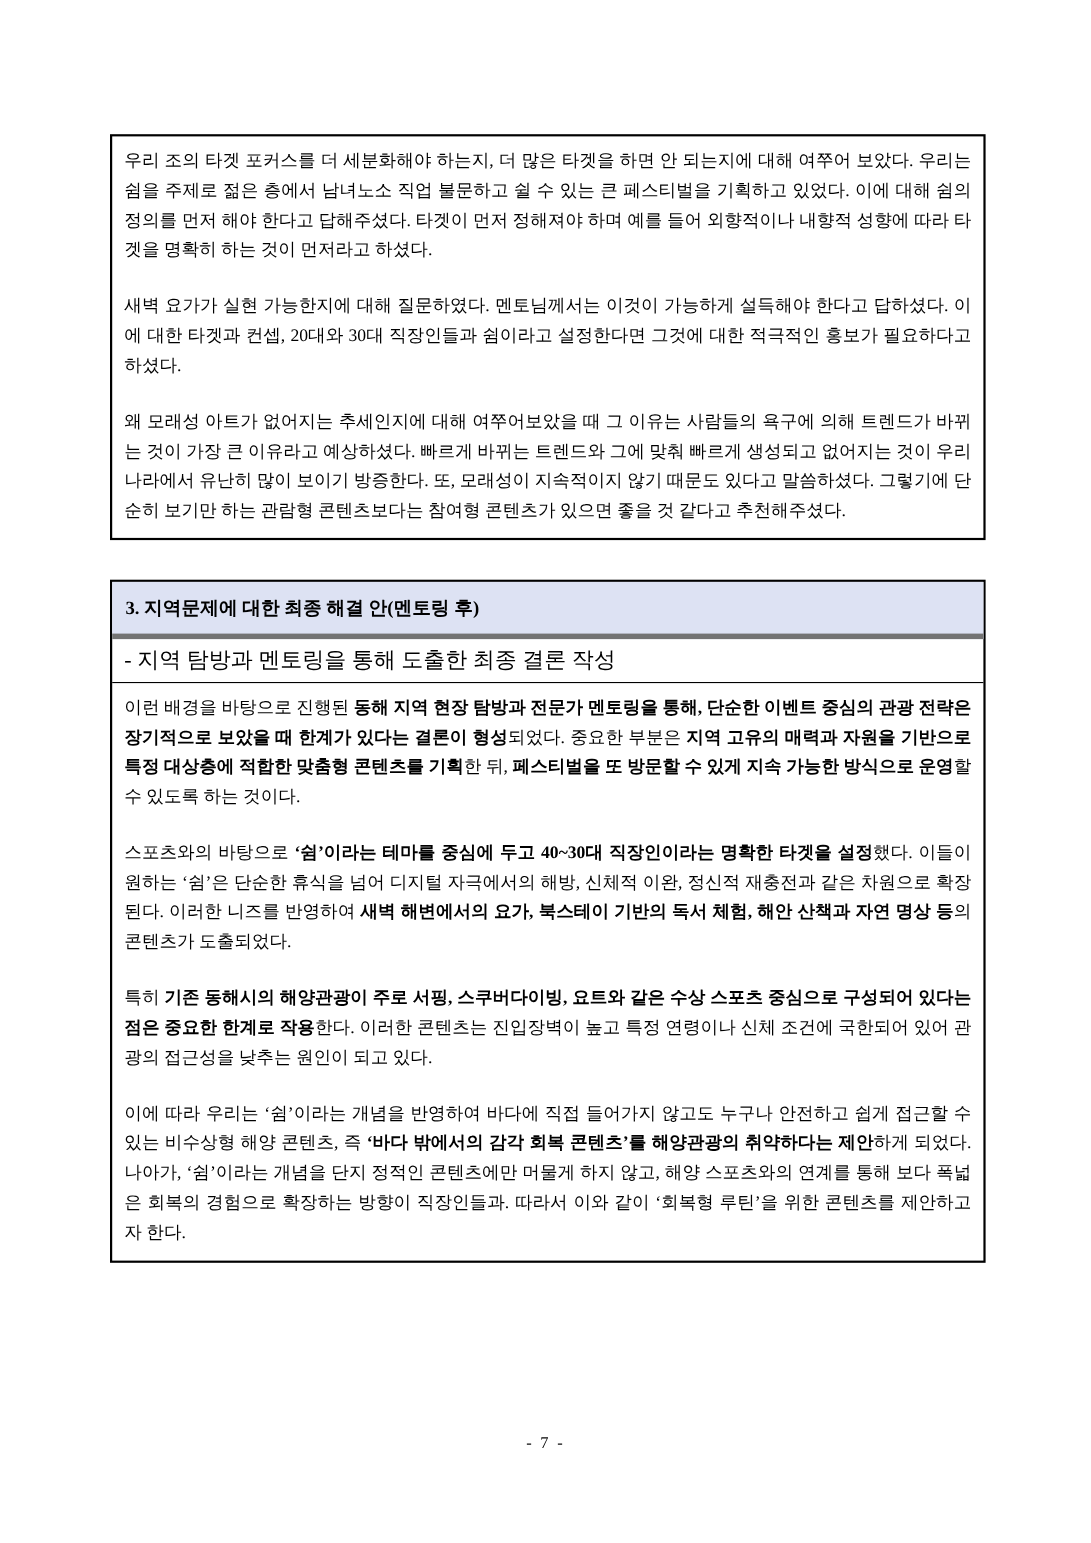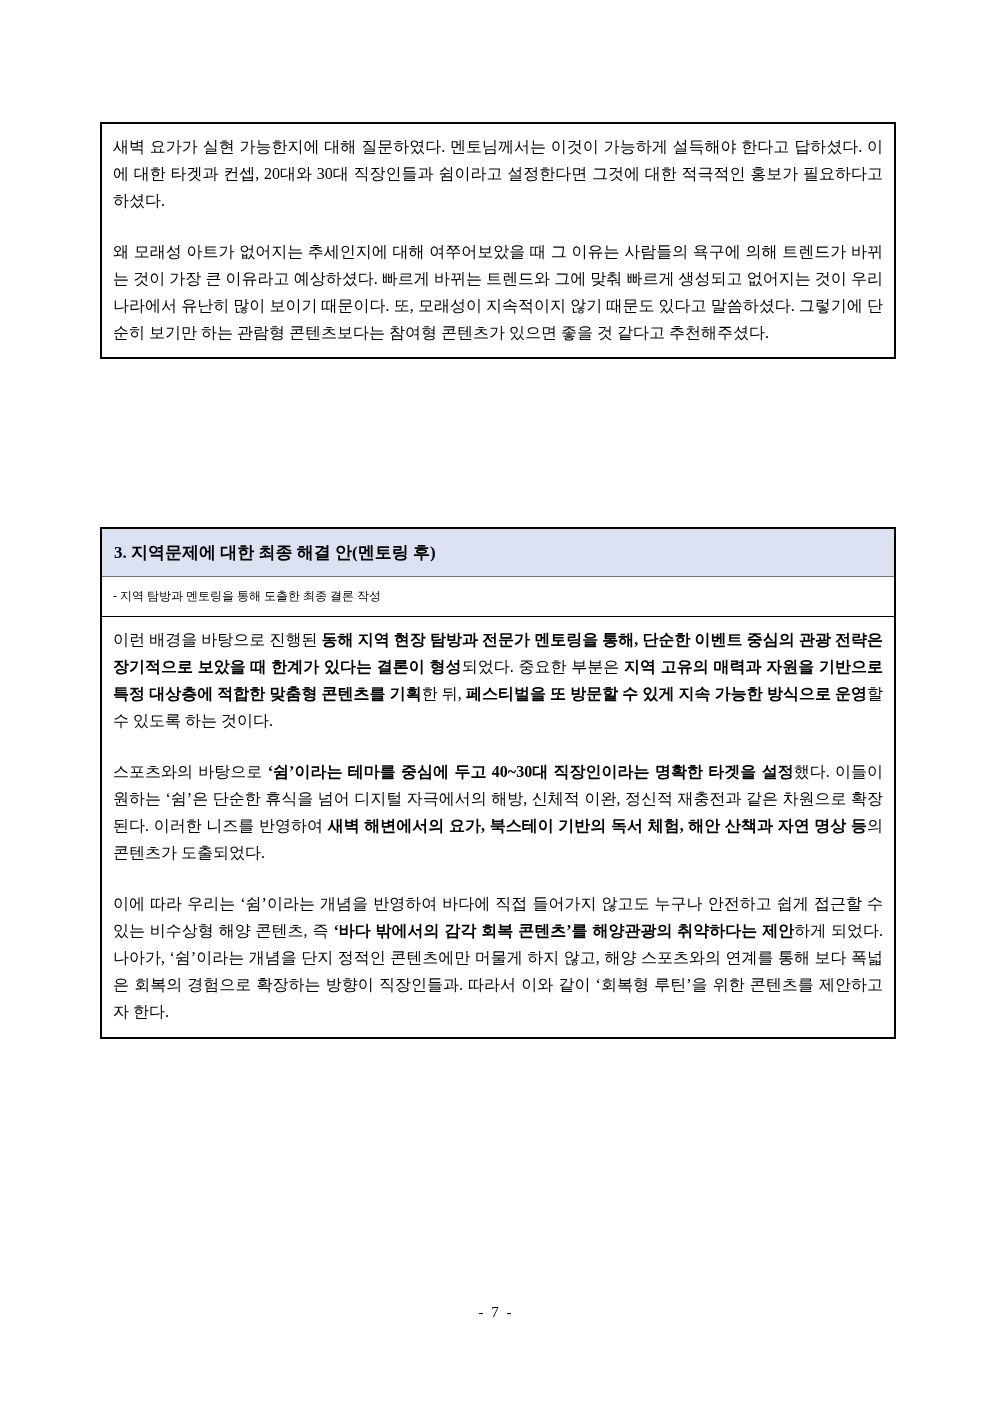--- a/index.html
+++ b/index.html
@@ -23,30 +23,30 @@
   
   .section-table {
     position: absolute; left: 100px; top: 527px; width: 796px;
     box-sizing: border-box;
     border: 2px solid #000000;
     background: #ffffff;
   }
   .row { box-sizing: border-box; }
   .row.head {
     background: #dde2f3;
-    border-bottom: 1px solid #737373;
+    border-bottom: 5px solid #737373;
     padding: 13px 12px 12px 12px;
     font-weight: bold;
     font-size: 17px;
     line-height: 22px;
   }
   .row.sub {
     border-bottom: 1px solid #000000;
     padding: 8px 11px 9px 11px;
-    font-size: 12px;
+    font-size: 20px;
     line-height: 22px;
   }
   .row.body { padding: 9px 11px 12px 11px; }
 
   p.para {
     margin: 0 0 24px 0;
     font-size: 16px;
     line-height: 27px;
     text-align: justify;
     word-break: break-all;
@@ -61,36 +61,38 @@
     letter-spacing: 2px;
   }
 </style>
 </head>
 <body>
 
 <div class="page">
 
   <div class="notes-box">
     <div class="para-list">
+        <p class="para"><span>우리 조의 타겟 포커스를 더 세분화해야 하는지, 더 많은 타겟을 하면 안 되는지에 대해 여쭈어 보았다. 우리는 쉼을 주제로 젊은 층에서 남녀노소 직업 불문하고 쉴 수 있는 큰 페스티벌을 기획하고 있었다. 이에 대해 쉼의 정의를 먼저 해야 한다고 답해주셨다. 타겟이 먼저 정해져야 하며 예를 들어 외향적이나 내향적 성향에 따라 타겟을 명확히 하는 것이 먼저라고 하셨다.</span></p>
         <p class="para"><span>새벽 요가가 실현 가능한지에 대해 질문하였다. 멘토님께서는 이것이 가능하게 설득해야 한다고 답하셨다. 이에 대한 타겟과 컨셉, 20대와 30대 직장인들과 쉼이라고 설정한다면 그것에 대한 적극적인 홍보가 필요하다고 하셨다.</span></p>
-        <p class="para"><span>왜 모래성 아트가 없어지는 추세인지에 대해 여쭈어보았을 때 그 이유는 사람들의 욕구에 의해 트렌드가 바뀌는 것이 가장 큰 이유라고 예상하셨다. 빠르게 바뀌는 트렌드와 그에 맞춰 빠르게 생성되고 없어지는 것이 우리나라에서 유난히 많이 보이기 때문이다. 또, 모래성이 지속적이지 않기 때문도 있다고 말씀하셨다. 그렇기에 단순히 보기만 하는 관람형 콘텐츠보다는 참여형 콘텐츠가 있으면 좋을 것 같다고 추천해주셨다.</span></p>
+        <p class="para"><span>왜 모래성 아트가 없어지는 추세인지에 대해 여쭈어보았을 때 그 이유는 사람들의 욕구에 의해 트렌드가 바뀌는 것이 가장 큰 이유라고 예상하셨다. 빠르게 바뀌는 트렌드와 그에 맞춰 빠르게 생성되고 없어지는 것이 우리나라에서 유난히 많이 보이기 방증한다. 또, 모래성이 지속적이지 않기 때문도 있다고 말씀하셨다. 그렇기에 단순히 보기만 하는 관람형 콘텐츠보다는 참여형 콘텐츠가 있으면 좋을 것 같다고 추천해주셨다.</span></p>
       </div>
   </div>
 
   <div class="section-table">
     <div class="row head">
       <span>3. 지역문제에 대한 최종 해결 안(멘토링 후)</span>
     </div>
     <div class="row sub">
       <span>- 지역 탐방과 멘토링을 통해 도출한 최종 결론 작성</span>
     </div>
     <div class="row body">
       <div class="para-list">
           <p class="para"><span>이런 배경을 바탕으로 진행된 </span><span class="b">동해 지역 현장 탐방과 전문가 멘토링을 통해, 단순한 이벤트 중심의 관광 전략은 장기적으로 보았을 때 한계가 있다는 결론이 형성</span><span>되었다. 중요한 부분은 </span><span class="b">지역 고유의 매력과 자원을 기반으로 특정 대상층에 적합한 맞춤형 콘텐츠를 기획</span><span>한 뒤, </span><span class="b">페스티벌을 또 방문할 수 있게 지속 가능한 방식으로 운영</span><span>할 수 있도록 하는 것이다.</span></p>
           <p class="para"><span>스포츠와의 바탕으로 </span><span class="b">‘쉼’이라는 테마를 중심에 두고 40~30대 직장인이라는 명확한 타겟을 설정</span><span>했다. 이들이 원하는 ‘쉼’은 단순한 휴식을 넘어 디지털 자극에서의 해방, 신체적 이완, 정신적 재충전과 같은 차원으로 확장된다. 이러한 니즈를 반영하여 </span><span class="b">새벽 해변에서의 요가, 북스테이 기반의 독서 체험, 해안 산책과 자연 명상 등</span><span>의 콘텐츠가 도출되었다.</span></p>
+          <p class="para"><span>특히 </span><span class="b">기존 동해시의 해양관광이 주로 서핑, 스쿠버다이빙, 요트와 같은 수상 스포츠 중심으로 구성되어 있다는 점은 중요한 한계로 작용</span><span>한다. 이러한 콘텐츠는 진입장벽이 높고 특정 연령이나 신체 조건에 국한되어 있어 관광의 접근성을 낮추는 원인이 되고 있다.</span></p>
           <p class="para"><span>이에 따라 우리는 ‘쉼’이라는 개념을 반영하여 바다에 직접 들어가지 않고도 누구나 안전하고 쉽게 접근할 수 있는 비수상형 해양 콘텐츠, 즉 </span><span class="b">‘바다 밖에서의 감각 회복 콘텐츠’를 해양관광의 취약하다는 제안</span><span>하게 되었다. 나아가, ‘쉼’이라는 개념을 단지 정적인 콘텐츠에만 머물게 하지 않고, 해양 스포츠와의 연계를 통해 보다 폭넓은 회복의 경험으로 확장하는 방향이 직장인들과. 따라서 이와 같이 ‘회복형 루틴’을 위한 콘텐츠를 제안하고자 한다.</span></p>
         </div>
     </div>
   </div>
 
   <div class="page-number">- 7 -</div>
 
 </div>
 
 </body></html>

